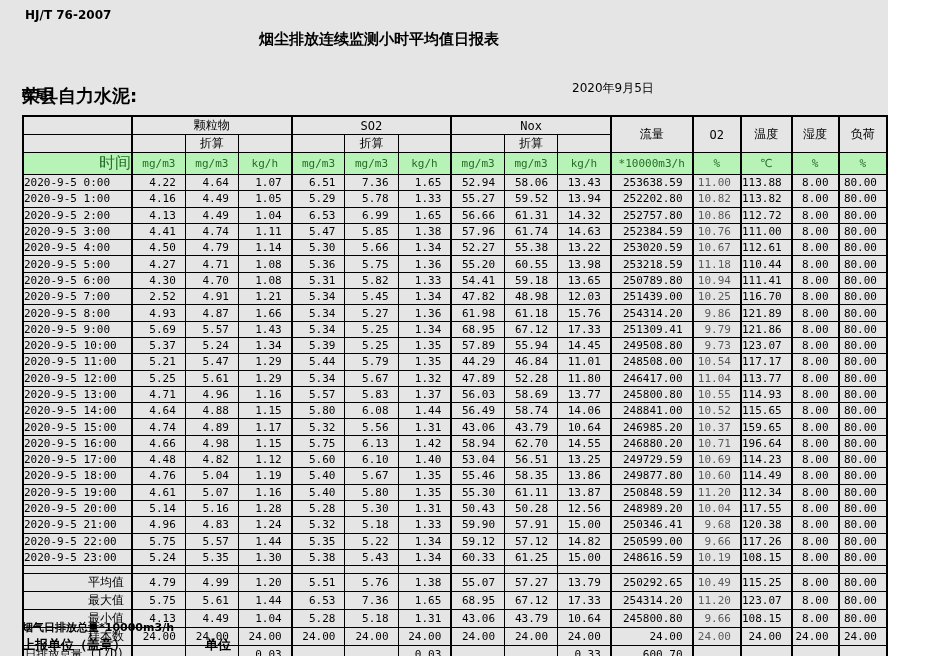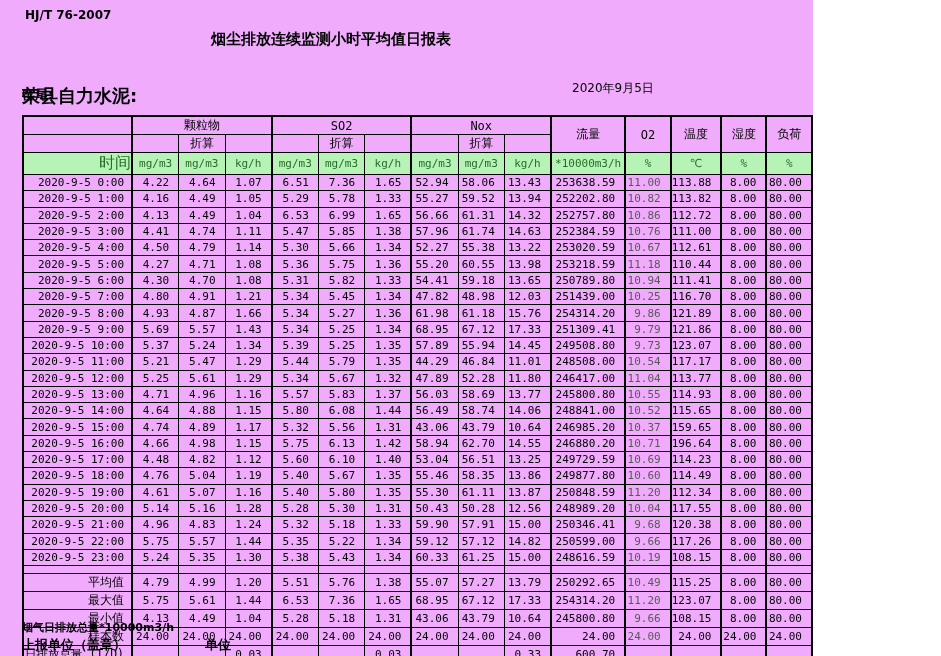--- a/index.html
+++ b/index.html
@@ -1,33 +1,33 @@
 <!DOCTYPE html>
 <html><head>
 <meta charset="utf-8">
 <style>
   html,body{margin:0;padding:0;background:#fff;}
-  #page{position:relative;width:813px;height:656px;background:#f0abfc;overflow:hidden;
+  #page{position:relative;width:888px;height:656px;background:#e5e5e5;overflow:hidden;
         font-family:"DejaVu Sans","Liberation Sans",sans-serif;color:#000;}
   .abs{position:absolute;white-space:nowrap;}
   #standard{left:25px;top:8px;font-size:12px;font-weight:bold;}
-  #title{left:0;top:30px;width:662px;text-align:center;font-size:15px;font-weight:bold;}
+  #title{left:0;top:30px;width:662px;text-align:center;font-size:15px;font-weight:bold;padding-left:48px;}
   #company{left:22px;top:84px;font-size:18px;font-weight:bold;}
   #station{left:22px;top:86px;font-size:13px;font-weight:bold;}
   #report-date{left:572px;top:80px;font-size:12px;}
   #tbl-wrap{position:absolute;left:22px;top:115px;}
   table{border-collapse:collapse;table-layout:fixed;border:2px solid #000;
         font-family:"DejaVu Sans Mono","DejaVu Sans",sans-serif;}
   td{border:1px solid #000;overflow:hidden;white-space:nowrap;padding:0;}
   td.gb{border-left-width:2px;}
   thead td{text-align:center;font-size:12px;height:16px;}
   tr.green td{background:#b7f3b7;color:#256e25;font-size:11px;}
   tr.green td.time-head{font-size:16px;text-align:right;}
   td.num{text-align:right;padding-right:9px;font-size:11px;}
-  td.time-cell{text-align:right;padding-right:7px;font-size:11px;}
+  td.time-cell{text-align:left;padding-right:7px;font-size:11px;}
   tbody.data td{height:15.3px;}
   tbody.summary td{height:16px;}
   td.o2{color:#595959;}
   tr.spacer td{height:7px;}
   td.sum-label{text-align:right;padding-right:7px;font-size:12px;}
   td.sum-label.left{text-align:left;padding-left:1px;font-size:11.5px;}
   #flow-total{left:22px;top:620px;font-size:11px;font-weight:bold;}
   #report-unit{left:22px;top:636px;font-size:13px;font-weight:bold;text-align:right;}
   #unit-label{left:205px;top:636px;font-size:13px;font-weight:bold;}
 </style>
@@ -217,21 +217,21 @@
             <td class="num">59.18</td>
             <td class="num">13.65</td>
             <td class="num gb">250789.80</td>
             <td class="num gb o2">10.94</td>
             <td class="num gb">111.41</td>
             <td class="num gb">8.00</td>
             <td class="num gb">80.00</td>
           </tr>
           <tr>
             <td class="time-cell">2020-9-5 7:00</td>
-            <td class="num gb">4.80</td>
+            <td class="num gb">2.52</td>
             <td class="num">4.91</td>
             <td class="num">1.21</td>
             <td class="num gb">5.34</td>
             <td class="num">5.45</td>
             <td class="num">1.34</td>
             <td class="num gb">47.82</td>
             <td class="num">48.98</td>
             <td class="num">12.03</td>
             <td class="num gb">251439.00</td>
             <td class="num gb o2">10.25</td>

